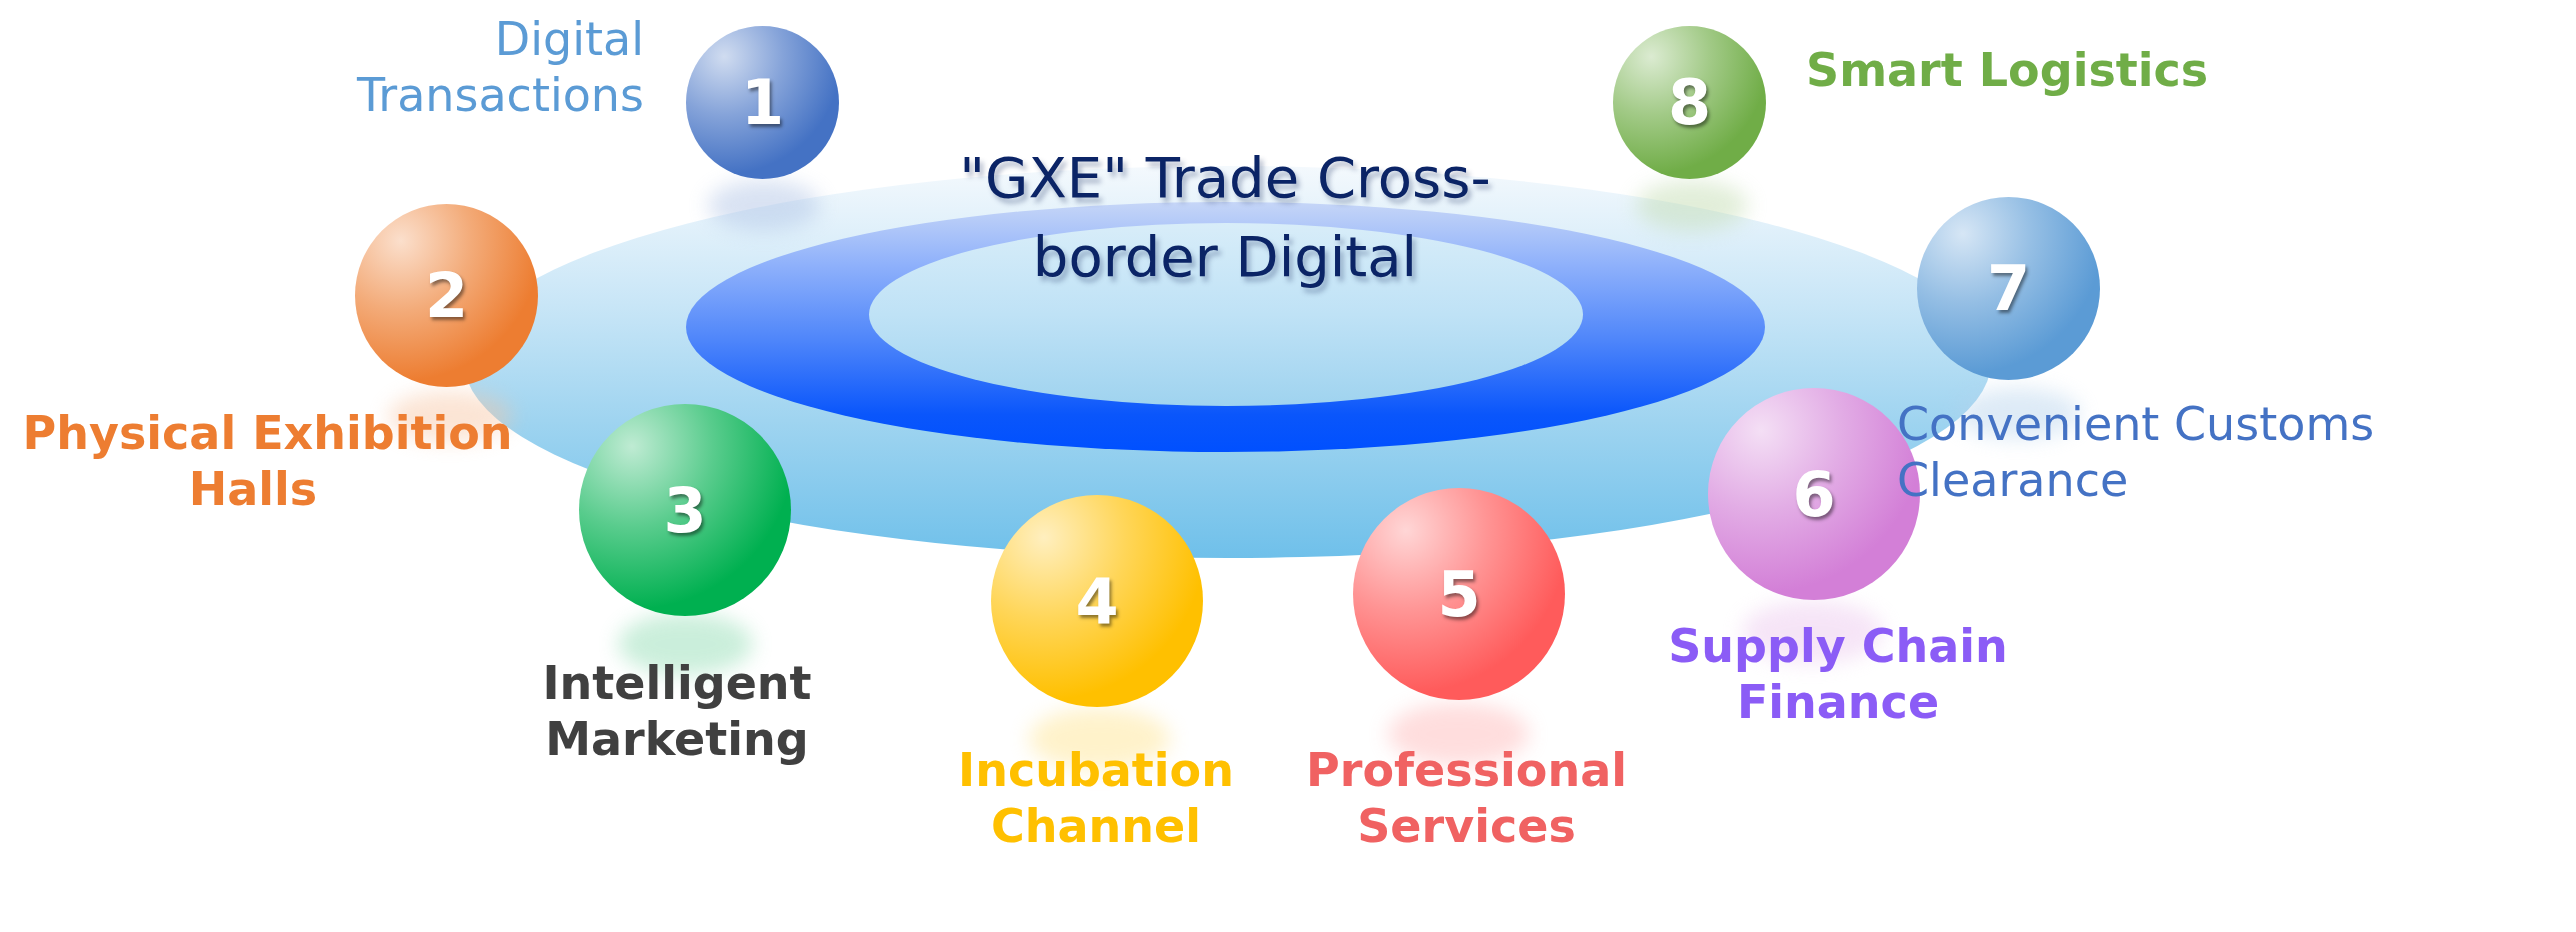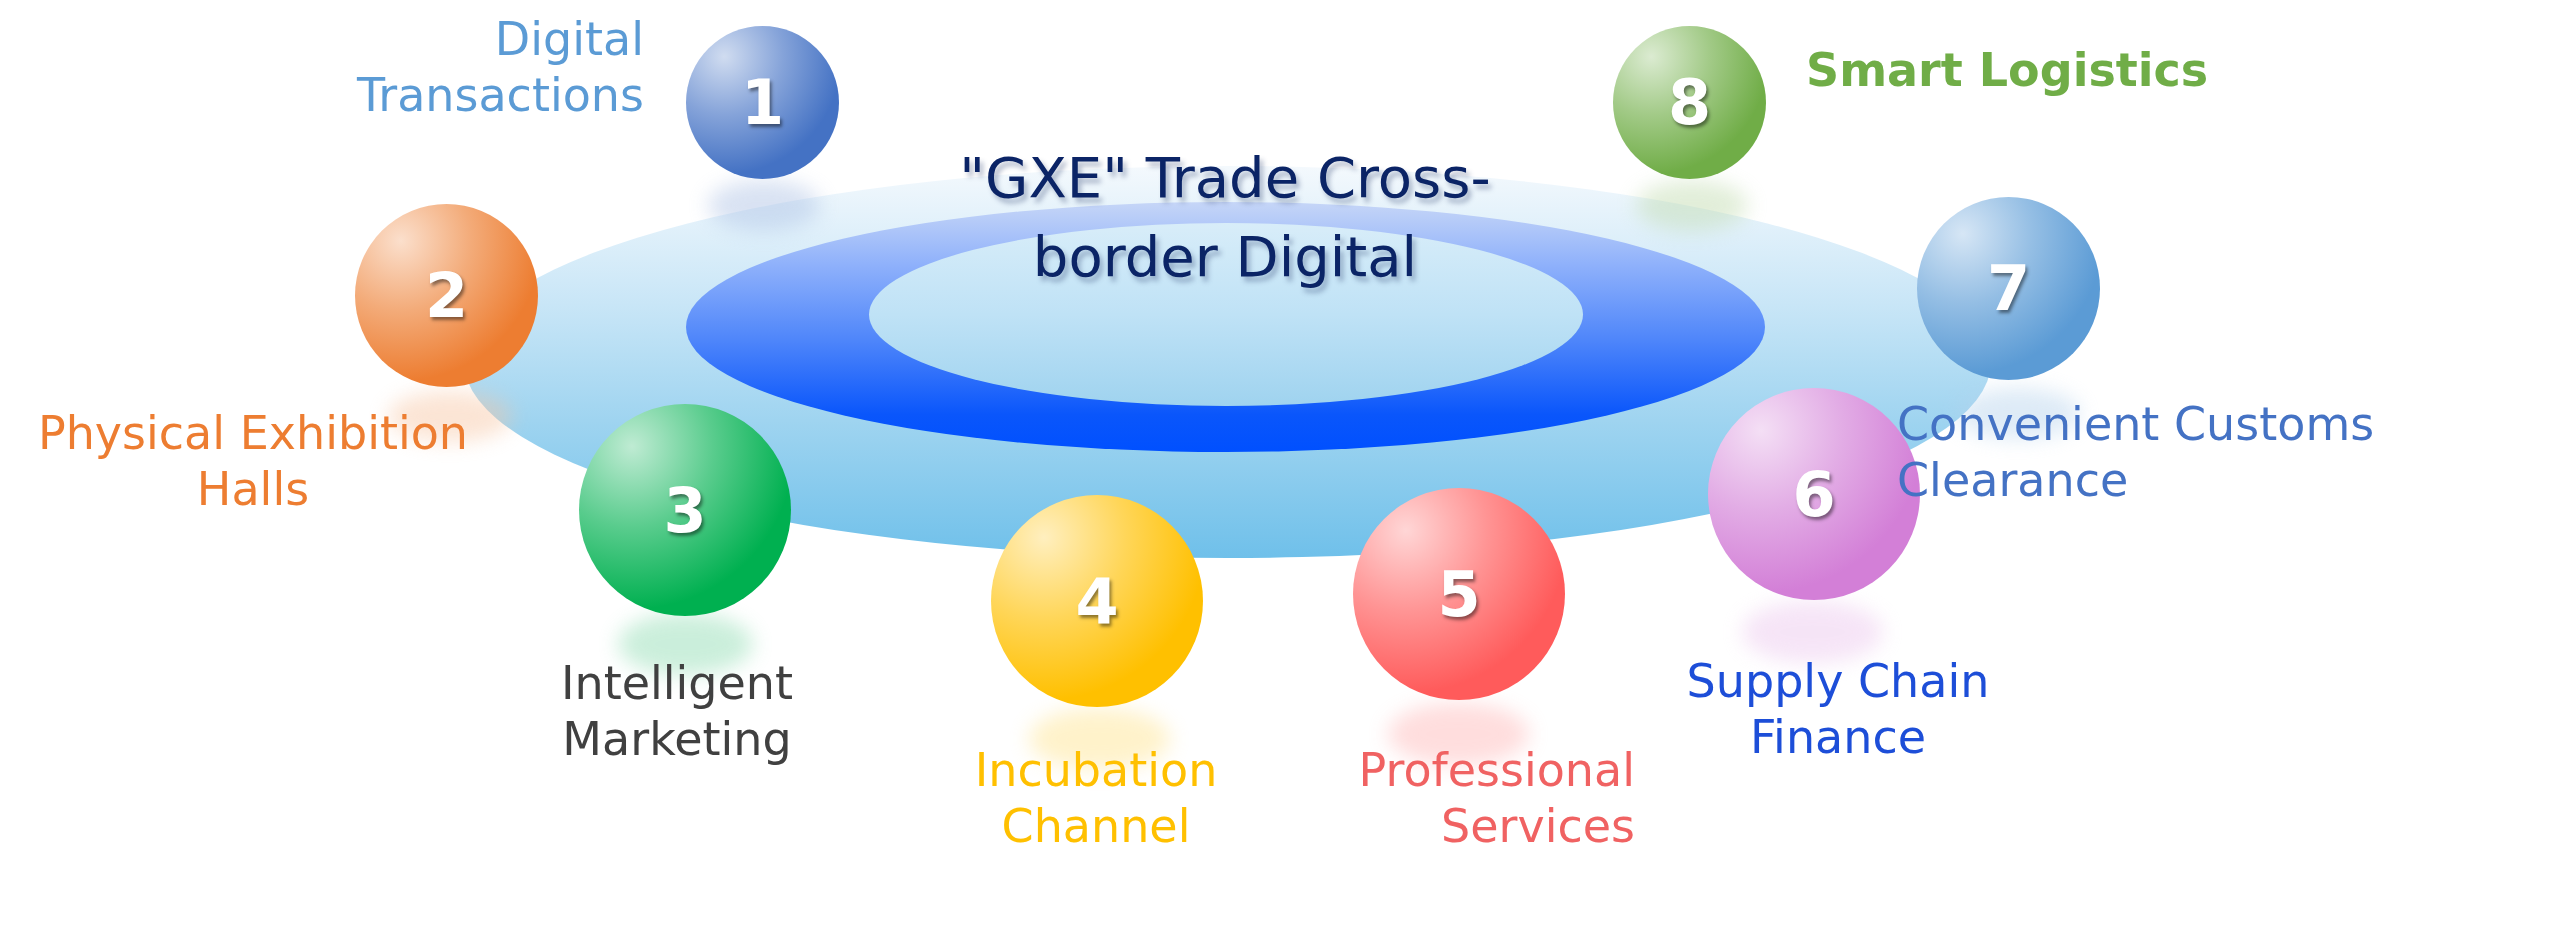--- a/index.html
+++ b/index.html
@@ -26,21 +26,21 @@
   .title span { display: block; }
   .node { position: absolute; border-radius: 50%; display: flex; align-items: center; justify-content: center; }
   .node .num {
     color: #ffffff; font-weight: bold; font-size: 62px;
     text-shadow: 2.2px 2.8px 3.4px rgba(0,0,0,0.45);
   }
   .shadow { position: absolute; border-radius: 50%; filter: blur(10px); opacity: 0.45; }
   .label { position: absolute; font-size: 46px; line-height: 56px; white-space: nowrap; }
   .label span { display: block; }
   .la-right { text-align: right; }
-  .la-center { text-align: center; }
+  .la-center { text-align: center; font-weight: bold; }
   .la-left { text-align: left; }
 </style>
 </head>
 <body>
 
 <div id="canvas">
   <div class="ring" id="ring-outer"></div>
   <div class="ring" id="ring-middle"></div>
   <div class="ring" id="ring-inner"></div>
 
@@ -82,30 +82,30 @@
   </div>
   <div class="label la-center" style="left: 933px; top: 742px; width: 326px; color: rgb(255, 192, 0);">
     <span>Incubation</span>
     <span>Channel</span>
   </div>
 
   <div class="shadow" style="left: 1388px; top: 703px; width: 141px; height: 62px; background: rgb(255, 181, 181);"></div>
   <div class="node" style="left: 1353px; top: 488px; width: 212px; height: 212px; background: radial-gradient(circle at 25% 20%, rgb(255, 214, 214) 0%, rgb(255, 148, 148) 35%, rgb(255, 91, 91) 70%, rgb(255, 91, 91) 100%);">
     <span class="num">5</span>
   </div>
-  <div class="label la-center" style="left: 1298px; top: 742px; width: 337px; color: rgb(240, 98, 98); text-align: right;">
+  <div class="label la-center" style="left: 1298px; top: 742px; width: 337px; color: rgb(240, 98, 98);">
     <span>Professional</span>
     <span>Services</span>
   </div>
 
   <div class="shadow" style="left: 1742px; top: 601px; width: 141px; height: 62px; background: rgb(235, 197, 237);"></div>
   <div class="node" style="left: 1708px; top: 388px; width: 212px; height: 212px; background: radial-gradient(circle at 25% 20%, rgb(244, 223, 245) 0%, rgb(226, 172, 229) 35%, rgb(211, 127, 215) 70%, rgb(211, 127, 215) 100%);">
     <span class="num">6</span>
   </div>
-  <div class="label la-center" style="left: 1664px; top: 653px; width: 348px; color: #1d4ed8;">
+  <div class="label la-center" style="left: 1664px; top: 618px; width: 348px; color: #8b5cf6;">
     <span>Supply Chain</span>
     <span>Finance</span>
   </div>
 
   <div class="shadow" style="left: 1956px; top: 388px; width: 124px; height: 51px; background: rgb(181, 210, 236);"></div>
   <div class="node" style="left: 1917px; top: 197px; width: 183px; height: 183px; background: radial-gradient(circle at 25% 20%, rgb(214, 230, 245) 0%, rgb(148, 190, 228) 35%, rgb(91, 155, 213) 70%, rgb(91, 155, 213) 100%);">
     <span class="num">7</span>
   </div>
   <div class="label la-left" style="left: 1897px; top: 396px; color: rgb(68, 114, 196);">
     <span>Convenient Customs</span>

